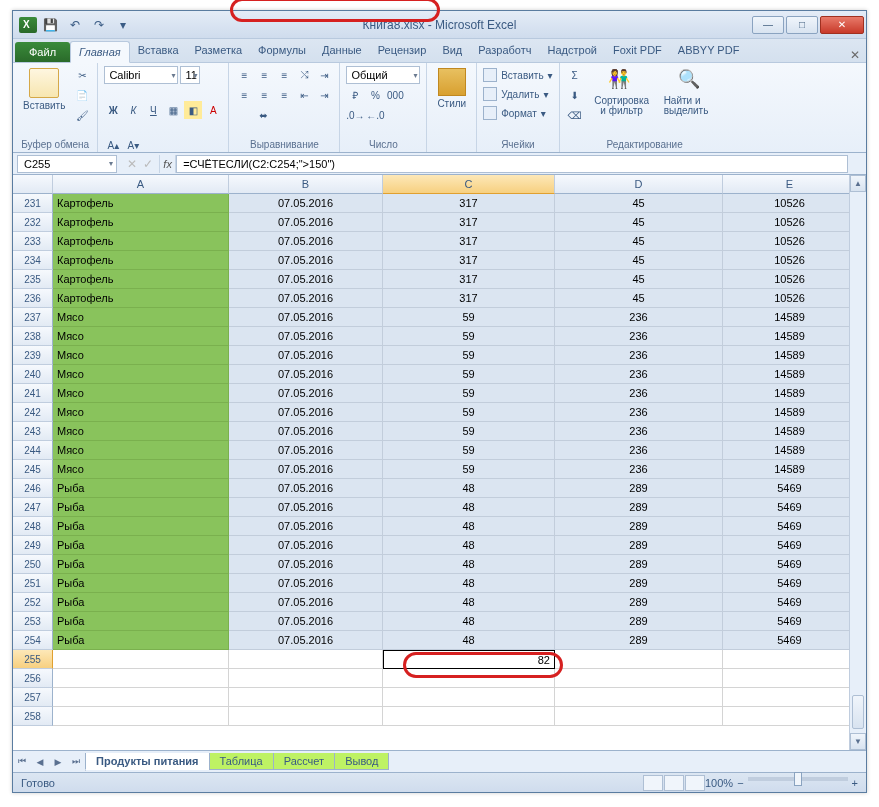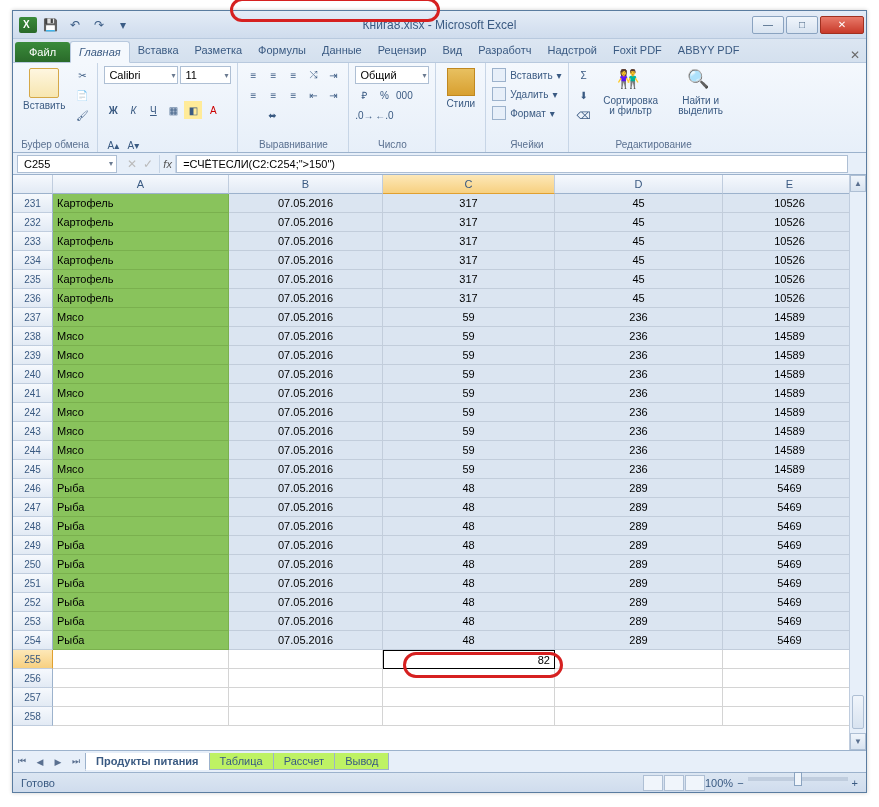--- a/index.html
+++ b/index.html
@@ -138,21 +138,21 @@
           <div class="mini-btn">🖌</div>
         </div>
       </div>
       <div class="group-label">Буфер обмена</div>
     </div>
 
     <div class="group">
       <div class="group-body" style="flex-direction:column;gap:17px">
         <div class="mini-row">
           <div class="combo" style="width:74px">Calibri</div>
-          <div class="combo" style="width:51px">11</div>
+          <div class="combo" style="width:20px">11</div>
         </div>
         <div class="mini-row">
           <div class="mini-btn" style="font-weight:bold">Ж</div>
           <div class="mini-btn" style="font-style:italic">К</div>
           <div class="mini-btn" style="text-decoration:underline">Ч</div>
           <div class="mini-btn">▦</div>
           <div class="mini-btn" style="background:#ffeb99">◧</div>
           <div class="mini-btn" style="color:#c00">A</div>
         </div>
         <div class="mini-row">
@@ -227,21 +227,21 @@
           <div class="mini-btn">Σ</div>
           <div class="mini-btn">⬇</div>
           <div class="mini-btn">⌫</div>
         </div>
         <div class="big-btn">
           <div style="width:26px;height:26px;font-size:18px">👫</div>
           <span style="width:60px;text-align:center;line-height:10px">Сортировка и фильтр</span>
         </div>
         <div class="big-btn">
           <div style="width:26px;height:26px;font-size:18px">🔍</div>
-          <span style="width:56px;text-align:center;line-height:10px">Найти и выделить</span>
+          <span style="width:56px;text-align:left;line-height:10px">Найти и выделить</span>
         </div>
       </div>
       <div class="group-label">Редактирование</div>
     </div>
   </div>
 
   <div class="formula-bar">
     <div class="namebox">C255</div>
     <div class="fb-icons">
       <span>✕</span>

